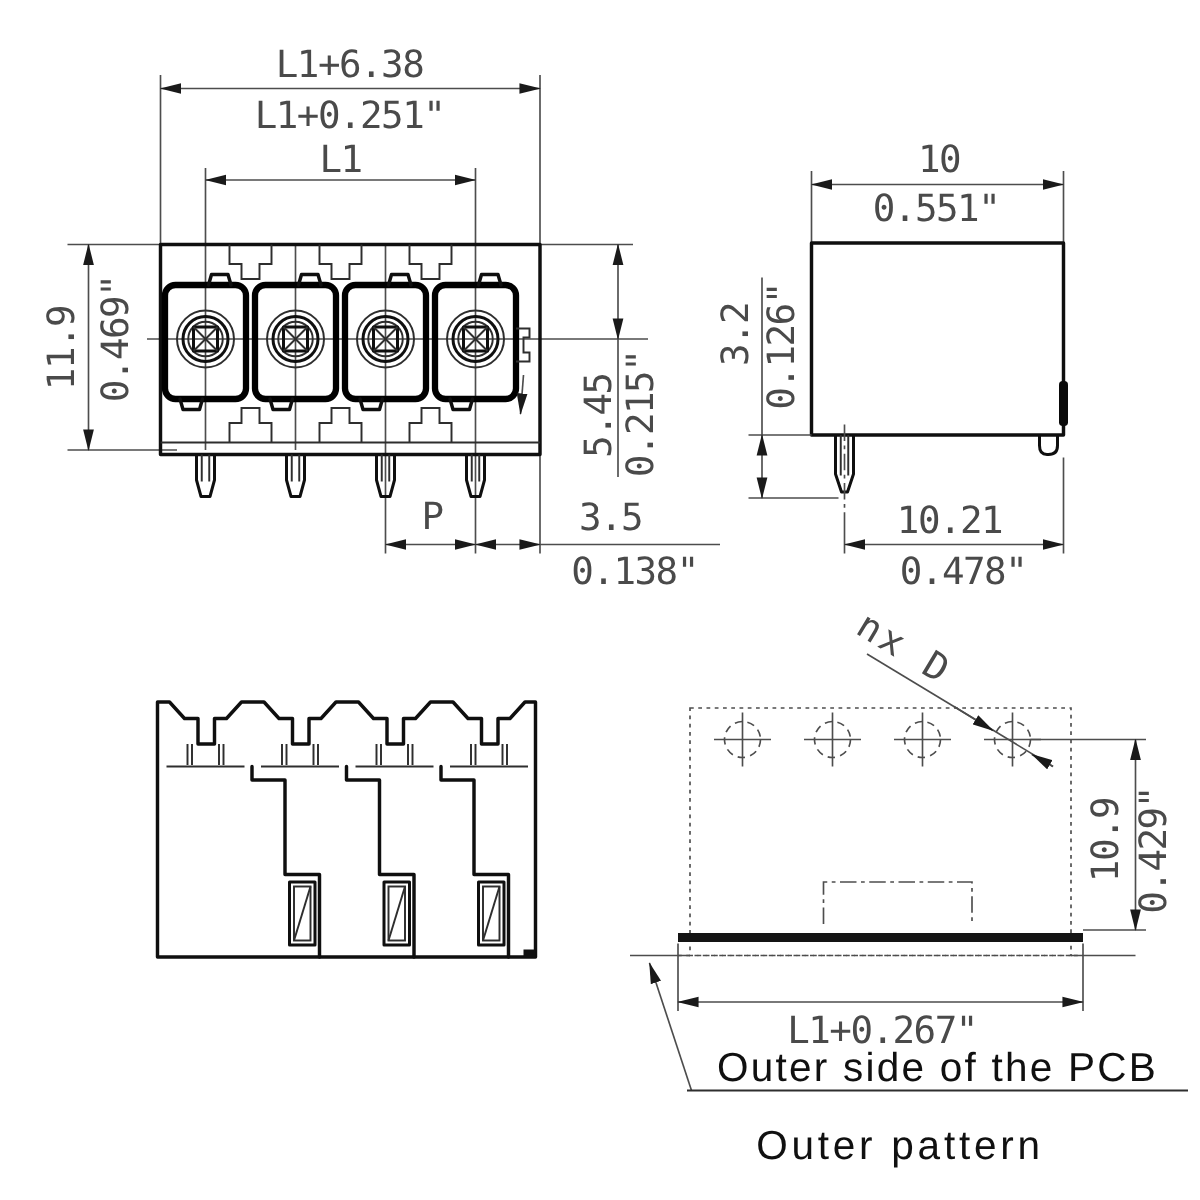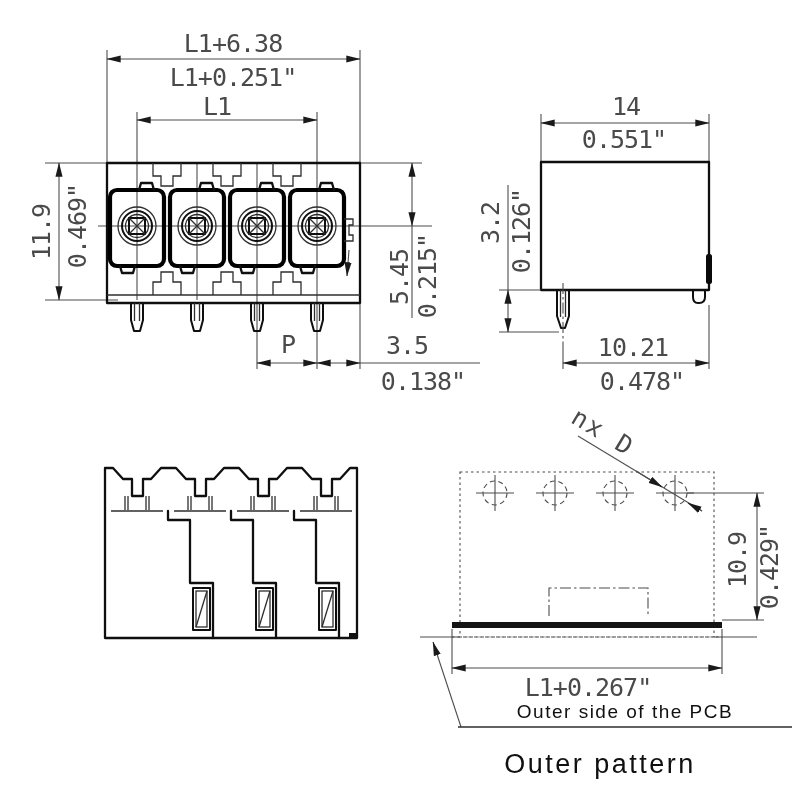--- a/index.html
+++ b/index.html
@@ -13,21 +13,21 @@
   .t{stroke:#2e2e2e;stroke-width:1.3;fill:none;}
   .d{stroke:#4d4d4d;stroke-width:1.1;fill:none;}
   .dt{stroke-dasharray:2.5 3;}
   .ds{stroke-dasharray:5 3.5;}
   .dd{stroke-dasharray:11 3 2.5 3;}
   
   .lbl{position:absolute;transform:translate(-50%,-50%);white-space:nowrap;
        font-size:25px;color:#4a4a4a;letter-spacing:-1px;}
   .rot{transform:translate(-50%,-50%) rotate(-90deg);}
   .rot31{transform:translate(-50%,-50%) rotate(31deg);letter-spacing:2px;}
-  .cap{font-family:"Liberation Sans","DejaVu Sans",sans-serif;font-size:19px;color:#101010;
+  .cap{font-family:"Liberation Sans","DejaVu Sans",sans-serif;font-size:27px;color:#101010;
        letter-spacing:1.5px;}
   .cap2{font-family:"Liberation Sans","DejaVu Sans",sans-serif;font-size:27px;color:#101010;
         letter-spacing:2.5px;}
 </style>
 </head>
 <body>
 
 <div class="canvas">
 
 <svg width="800" height="800" viewBox="0 0 800 800">
@@ -240,30 +240,30 @@
     <line class="d" x1="722" y1="629" x2="722" y2="674"></line>
     <line class="d" x1="452" y1="668" x2="722" y2="668" marker-start="url(#ar)" marker-end="url(#ar)"></line>
 
     <line class="d" x1="461" y1="727" x2="433" y2="642" marker-end="url(#ar)"></line>
     <line class="t" x1="458" y1="727" x2="792" y2="727"></line>
   </g>
 </svg>
 
 <div class="lbl" style="left:233px;top:43px">L1+6.38</div>
 <div class="lbl" style="left:233px;top:77px">L1+0.251"</div>
-<div class="lbl" style="left:217px;top:106px">L1</div>
+<div class="lbl" style="left:227px;top:106px">L1</div>
 <div class="lbl rot" style="left:41px;top:232px">11.9</div>
 <div class="lbl rot" style="left:77px;top:226px">0.469"</div>
 <div class="lbl rot" style="left:399px;top:277px">5.45</div>
 <div class="lbl rot" style="left:427px;top:276px">0.215"</div>
 <div class="lbl" style="left:288px;top:344px">P</div>
 <div class="lbl" style="left:407px;top:345px">3.5</div>
 <div class="lbl" style="left:423px;top:381px">0.138"</div>
 
-<div class="lbl" style="left:626px;top:106px">14</div>
+<div class="lbl" style="left:626px;top:106px">10</div>
 <div class="lbl" style="left:624px;top:139px">0.551"</div>
 <div class="lbl rot" style="left:490px;top:223px">3.2</div>
 <div class="lbl rot" style="left:521px;top:231px">0.126"</div>
 <div class="lbl" style="left:633px;top:347px">10.21</div>
 <div class="lbl" style="left:642px;top:381px">0.478"</div>
 
 <div class="lbl rot31" style="left:603px;top:432px">nx D</div>
 <div class="lbl rot" style="left:737px;top:560px">10.9</div>
 <div class="lbl rot" style="left:769px;top:567px">0.429"</div>
 <div class="lbl" style="left:588px;top:687px">L1+0.267"</div>

